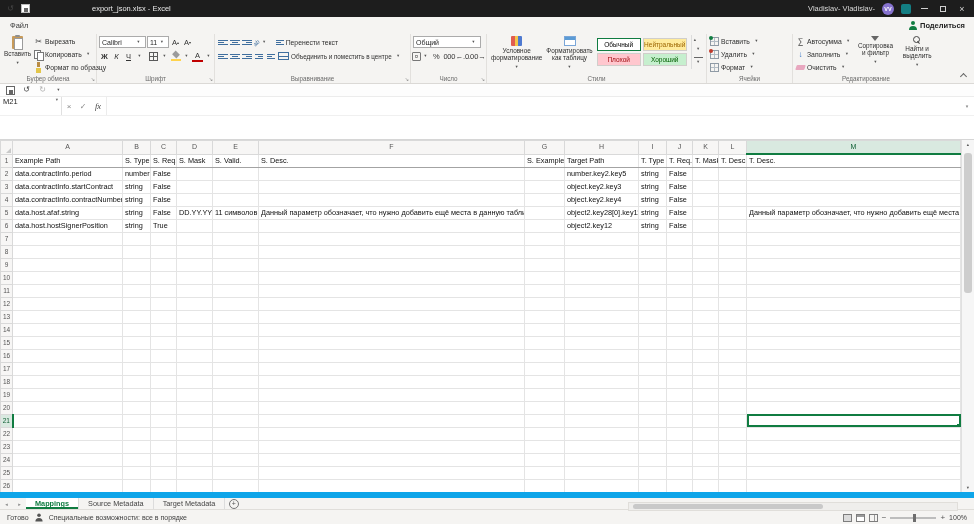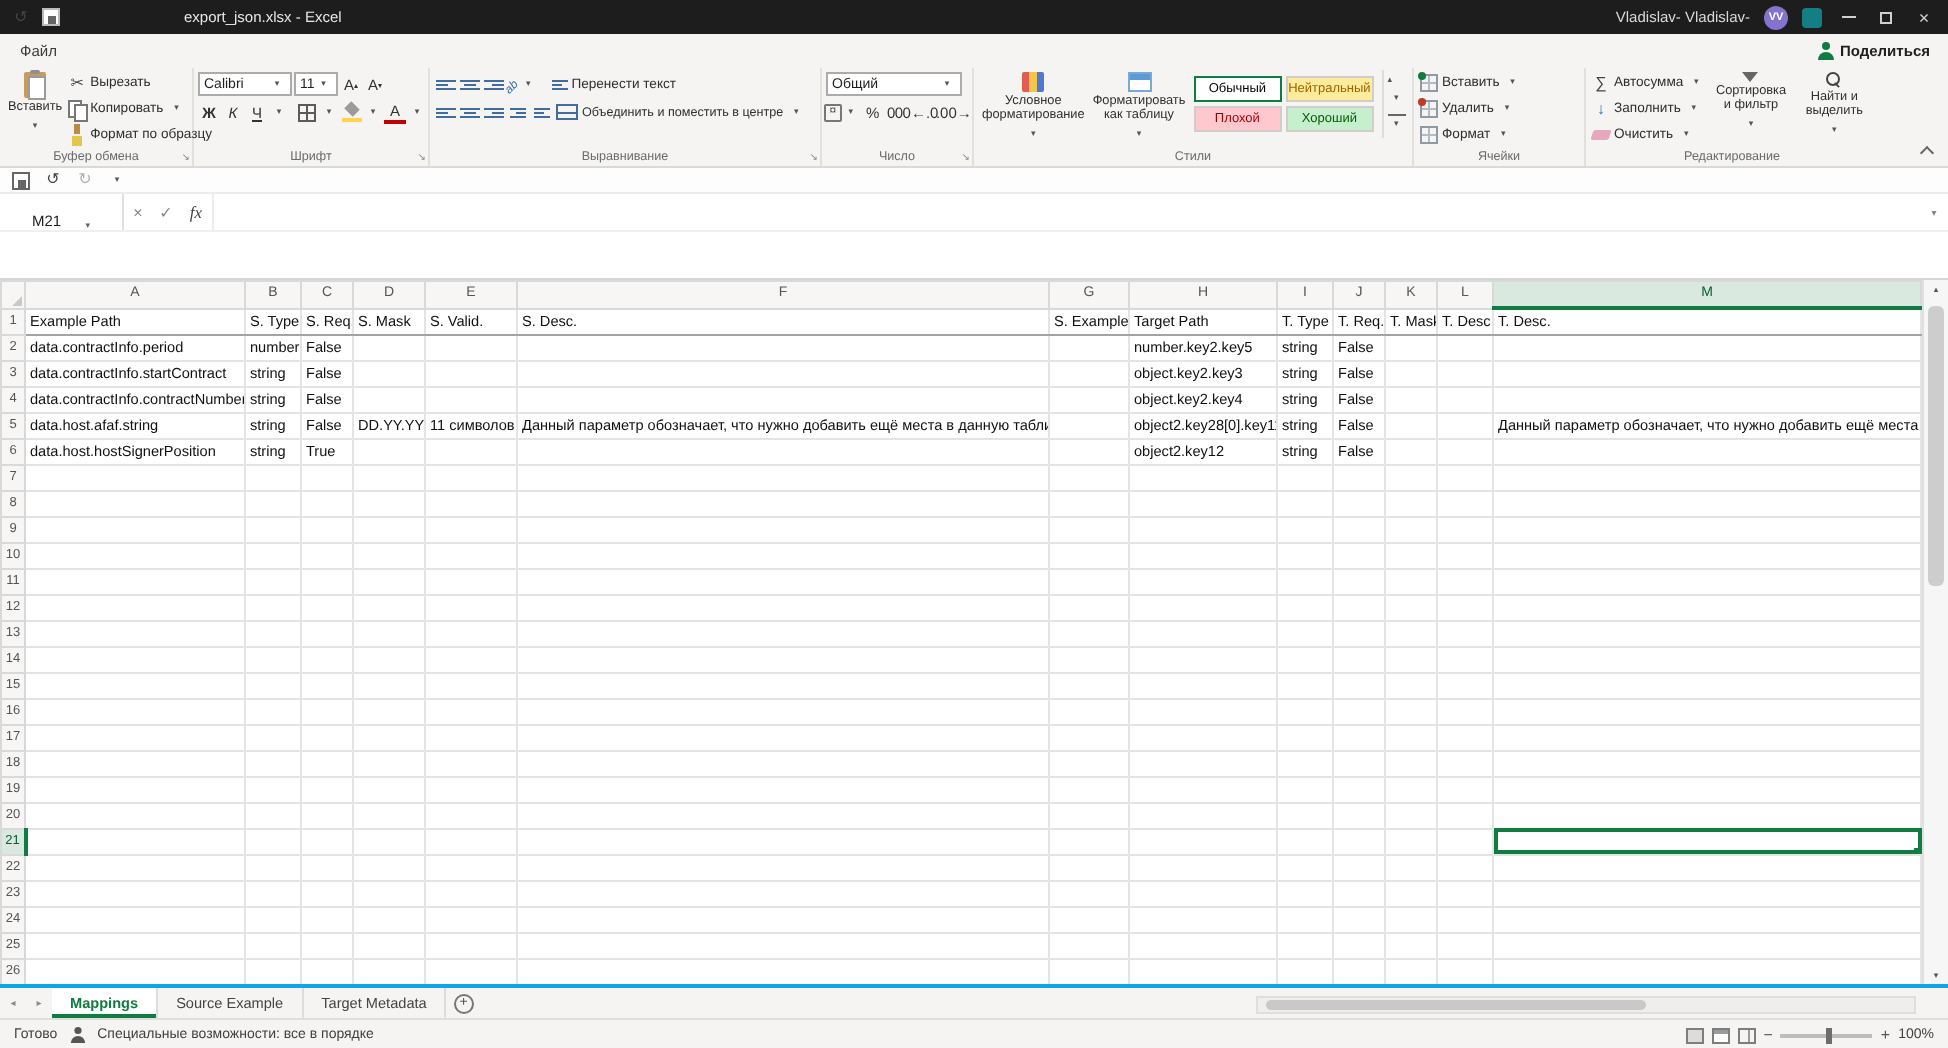--- a/index.html
+++ b/index.html
@@ -109,21 +109,21 @@
 .stylechip.sel{border:1px solid #107c41}
 .gal-arrows{display:flex;flex-direction:column;justify-content:center;gap:2px;border-left:1px solid #dcdcdc;padding:0 2px;margin-left:2px;height:34px}
 .i-up{font-size:4.5px;color:#555}.i-up::before{content:"▴"}
 .chev-up{width:5px;height:5px;border-left:1px solid #666;border-top:1px solid #666;transform:rotate(45deg);display:inline-block}
 .rib-end{flex:1;display:flex;align-items:flex-end;justify-content:flex-end;padding:0 8px 4px 0}
 
 
 .qat{flex:0 0 13px;background:#fdfdfd;border-bottom:1px solid #ececec;display:flex;align-items:center;gap:7px;padding-left:6px;font-size:8px;color:#444}
 .qat .dim{color:#b0b0b0}
 .fbar{flex:0 0 18px;display:flex;align-items:center;background:#fff;border-bottom:1px solid #f0f0f0}
-.namebox{width:62px;height:18px;border-right:1px solid #e0e0e0;display:flex;align-items:flex-end;padding:0 16px;font-size:7.5px;color:#222}
+.namebox{width:62px;height:18px;border-right:1px solid #e0e0e0;display:flex;align-items:flex-start;padding:0 3px;font-size:7.5px;color:#222}
 .nb-dd{margin-left:auto;font-size:4.5px;color:#666}
 .fb-btn{width:14px;text-align:center;color:#888;font-size:8px}
 .fb-fx{font-family:"Liberation Serif",serif;font-style:italic;font-size:8.5px;color:#444;width:16px;text-align:center}
 .fb-input{flex:1;height:100%;border-left:1px solid #ececec}
 .fb-exp{width:14px;text-align:center;color:#888;font-size:5px}
 .fbar-ext{flex:0 0 24px;background:#fff;border-bottom:1px solid #d6d6d6}
 
 
 .gridwrap{flex:0 0 352px;height:352px;display:flex;overflow:hidden;background:#fff}
 table.grid{border-collapse:collapse;table-layout:fixed;width:960px;flex:0 0 960px;align-self:flex-start}
@@ -135,21 +135,21 @@
 .grid tr:nth-child(2) td{border-bottom-color:#a3a3a3}
 .grid th.selh{background:#d9e9e0;color:#0b5c30}
 .grid th.colh.selh{border-bottom:2px solid #107c41}
 .grid th.rowh.selh{border-right:2px solid #107c41}
 td.selcell{position:relative;outline:2px solid #107c41;outline-offset:-2px}
 td.selcell::after{content:"";position:absolute;right:0;bottom:0;width:3px;height:3px;background:#107c41}
 .vscroll{flex:1;background:#f6f6f6;border-left:1px solid #e0e0e0;position:relative;display:flex;flex-direction:column;align-items:center;justify-content:space-between;padding:2px 0;font-size:5px;color:#888}
 .vthumb{position:absolute;top:13px;left:2px;right:2px;height:140px;background:#cdcdcd;border-radius:3px}
 
 
-.sheetbar{flex:0 0 17px;background:#f5f4f2;display:flex;align-items:stretch;font-size:7.3px;color:#444;position:relative;border-top:2px solid #0ea5e9}
+.sheetbar{flex:0 0 17px;background:#f5f4f2;display:flex;align-items:stretch;font-size:7.3px;color:#444;position:relative;border-top:6px solid #0ea5e9}
 .st-nav{width:13px;display:flex;align-items:center;justify-content:center;color:#8a8a8a;font-size:5px}
 .i-tri-l::before{content:"◂"}
 .i-tri-r::before{content:"▸"}
 .stab{padding:0 9px;display:flex;align-items:center;border-right:1px solid #dcdcdc;white-space:nowrap}
 .stab.active{background:#fff;color:#107c41;font-weight:bold;box-shadow:inset 0 -2px 0 #107c41}
 .st-add{width:17px;display:flex;align-items:center;justify-content:center;color:#555}
 .st-add .circ{width:10px;height:10px;border:1px solid #767676;border-radius:50%;display:flex;align-items:center;justify-content:center;font-size:7px;line-height:1}
 .hscroll{position:absolute;right:16px;top:4px;width:330px;height:9px;background:#efeeec;border:1px solid #e0deda}
 .hthumb{position:absolute;left:4px;top:1px;bottom:1px;width:190px;background:#c9c9c9;border-radius:3px}
 .statusbar{flex:0 0 16px;background:#f5f4f2;border-top:1px solid #e0deda;display:flex;align-items:center;font-size:7px;color:#3f3f3f;padding:0 7px;gap:6px}
@@ -931,21 +931,21 @@
       <div class="vthumb"></div>
       <span class="gi i-dd" style="height:auto"></span>
     </div>
   </div>
 
   <div class="sheetbar">
     <span class="st-nav i-tri-l"></span>
     <span class="st-nav i-tri-r"></span>
     <div style="display:flex">
         <span class="stab active">Mappings</span>
-        <span class="stab">Source Example</span>
+        <span class="stab">Source Metadata</span>
         <span class="stab">Target Metadata</span>
       </div>
     <span class="st-add">
         <span class="circ">+</span>
       </span>
     <div class="hscroll">
         <div class="hthumb"></div>
       </div>
   </div>
 

